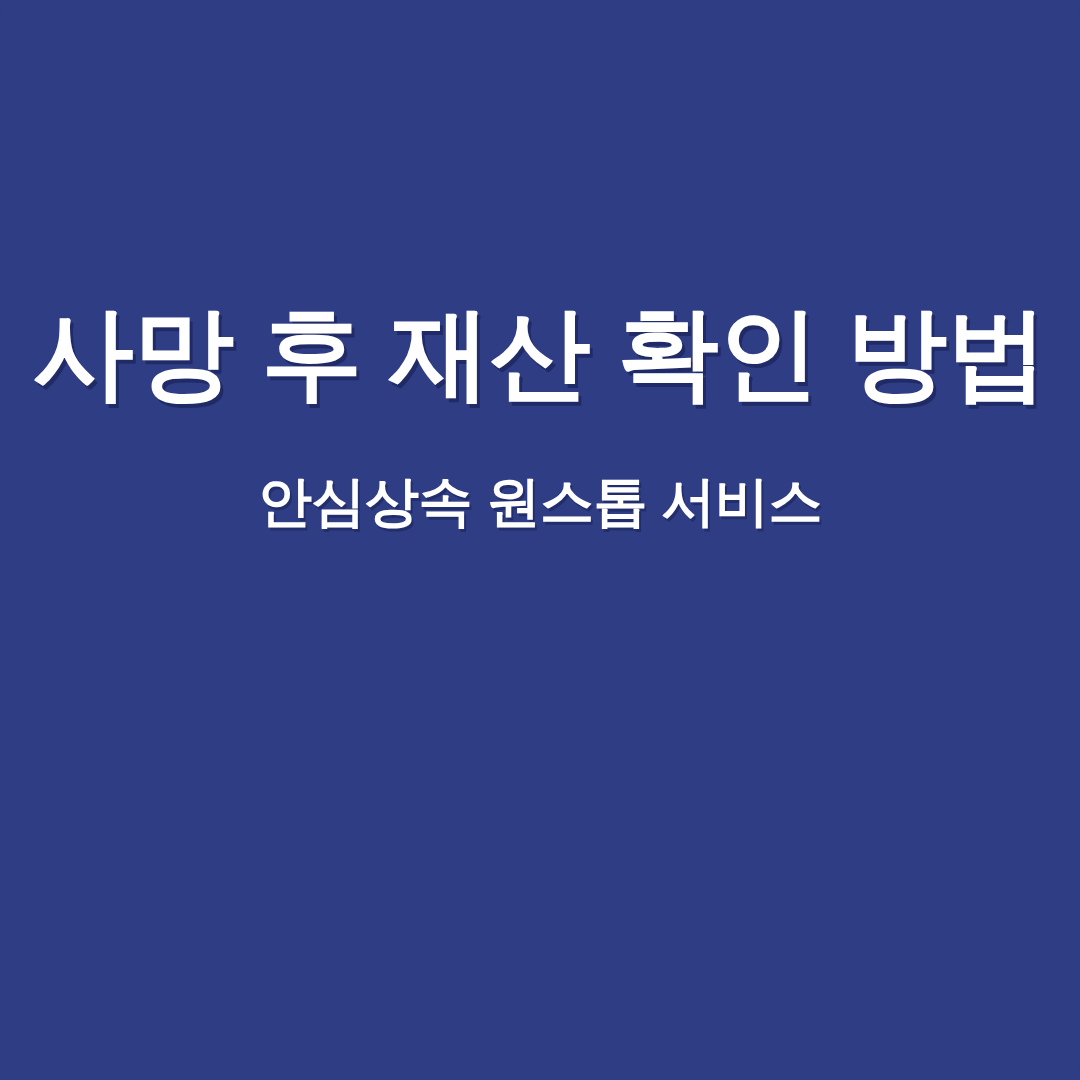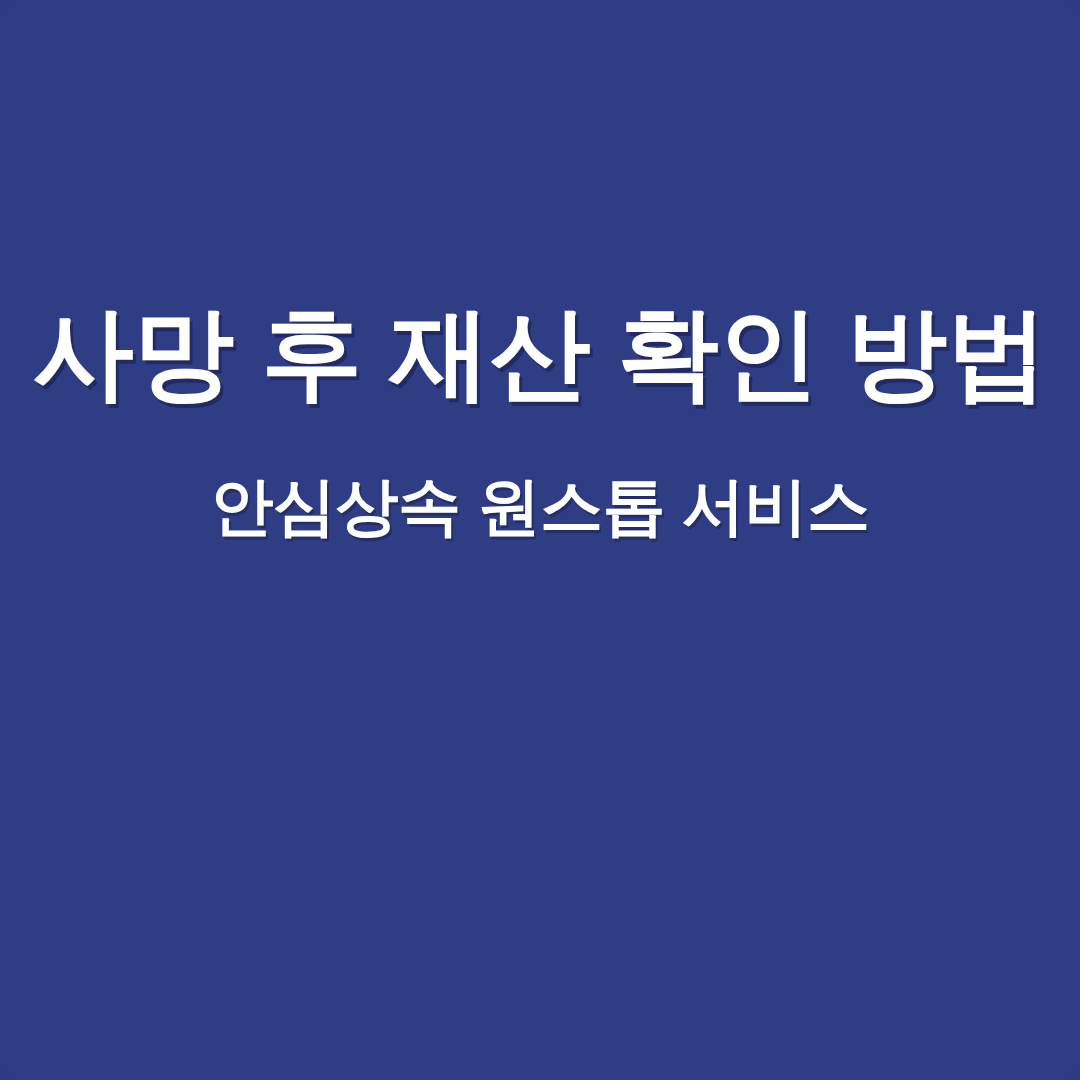--- a/index.html
+++ b/index.html
@@ -54,21 +54,21 @@
     white-space: nowrap;
     text-shadow: 3px 4px 0 rgba(20, 28, 78, 0.55);
     margin: 0;
     padding: 0;
   }
 
   .subhead {
     display: block;
     width: 100%;
     color: #ffffff;
-    font-size: 63px;
+    font-size: 54px;
     line-height: 1.06;
     font-weight: 700;
     letter-spacing: -0.5px;
     white-space: nowrap;
     text-shadow: 2px 3px 0 rgba(20, 28, 78, 0.45);
     margin: 0;
     padding: 0;
     margin-top: 66px;
   }
 

